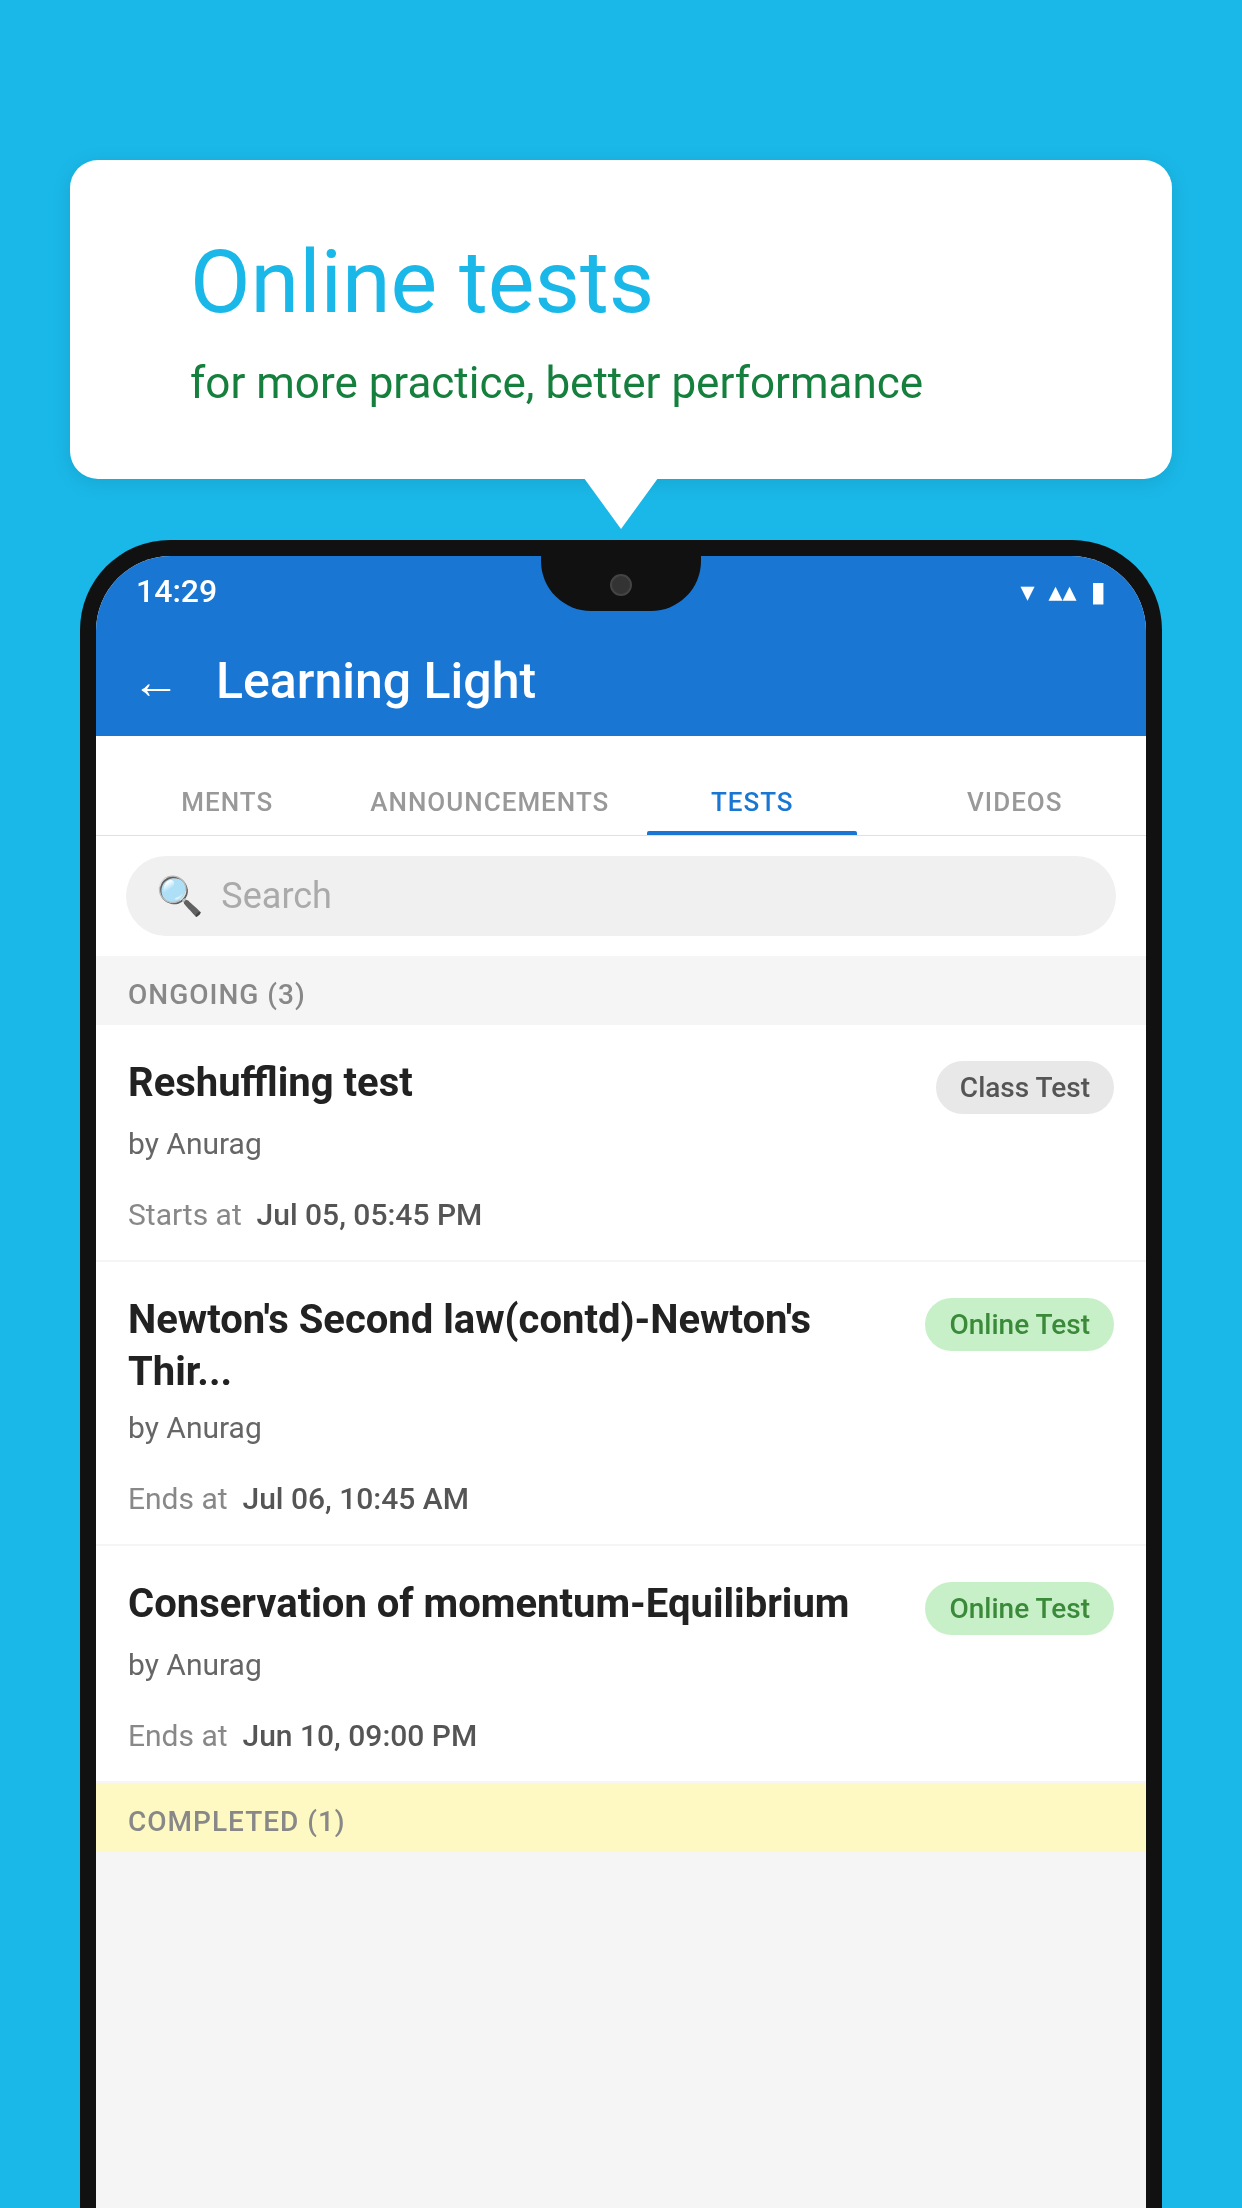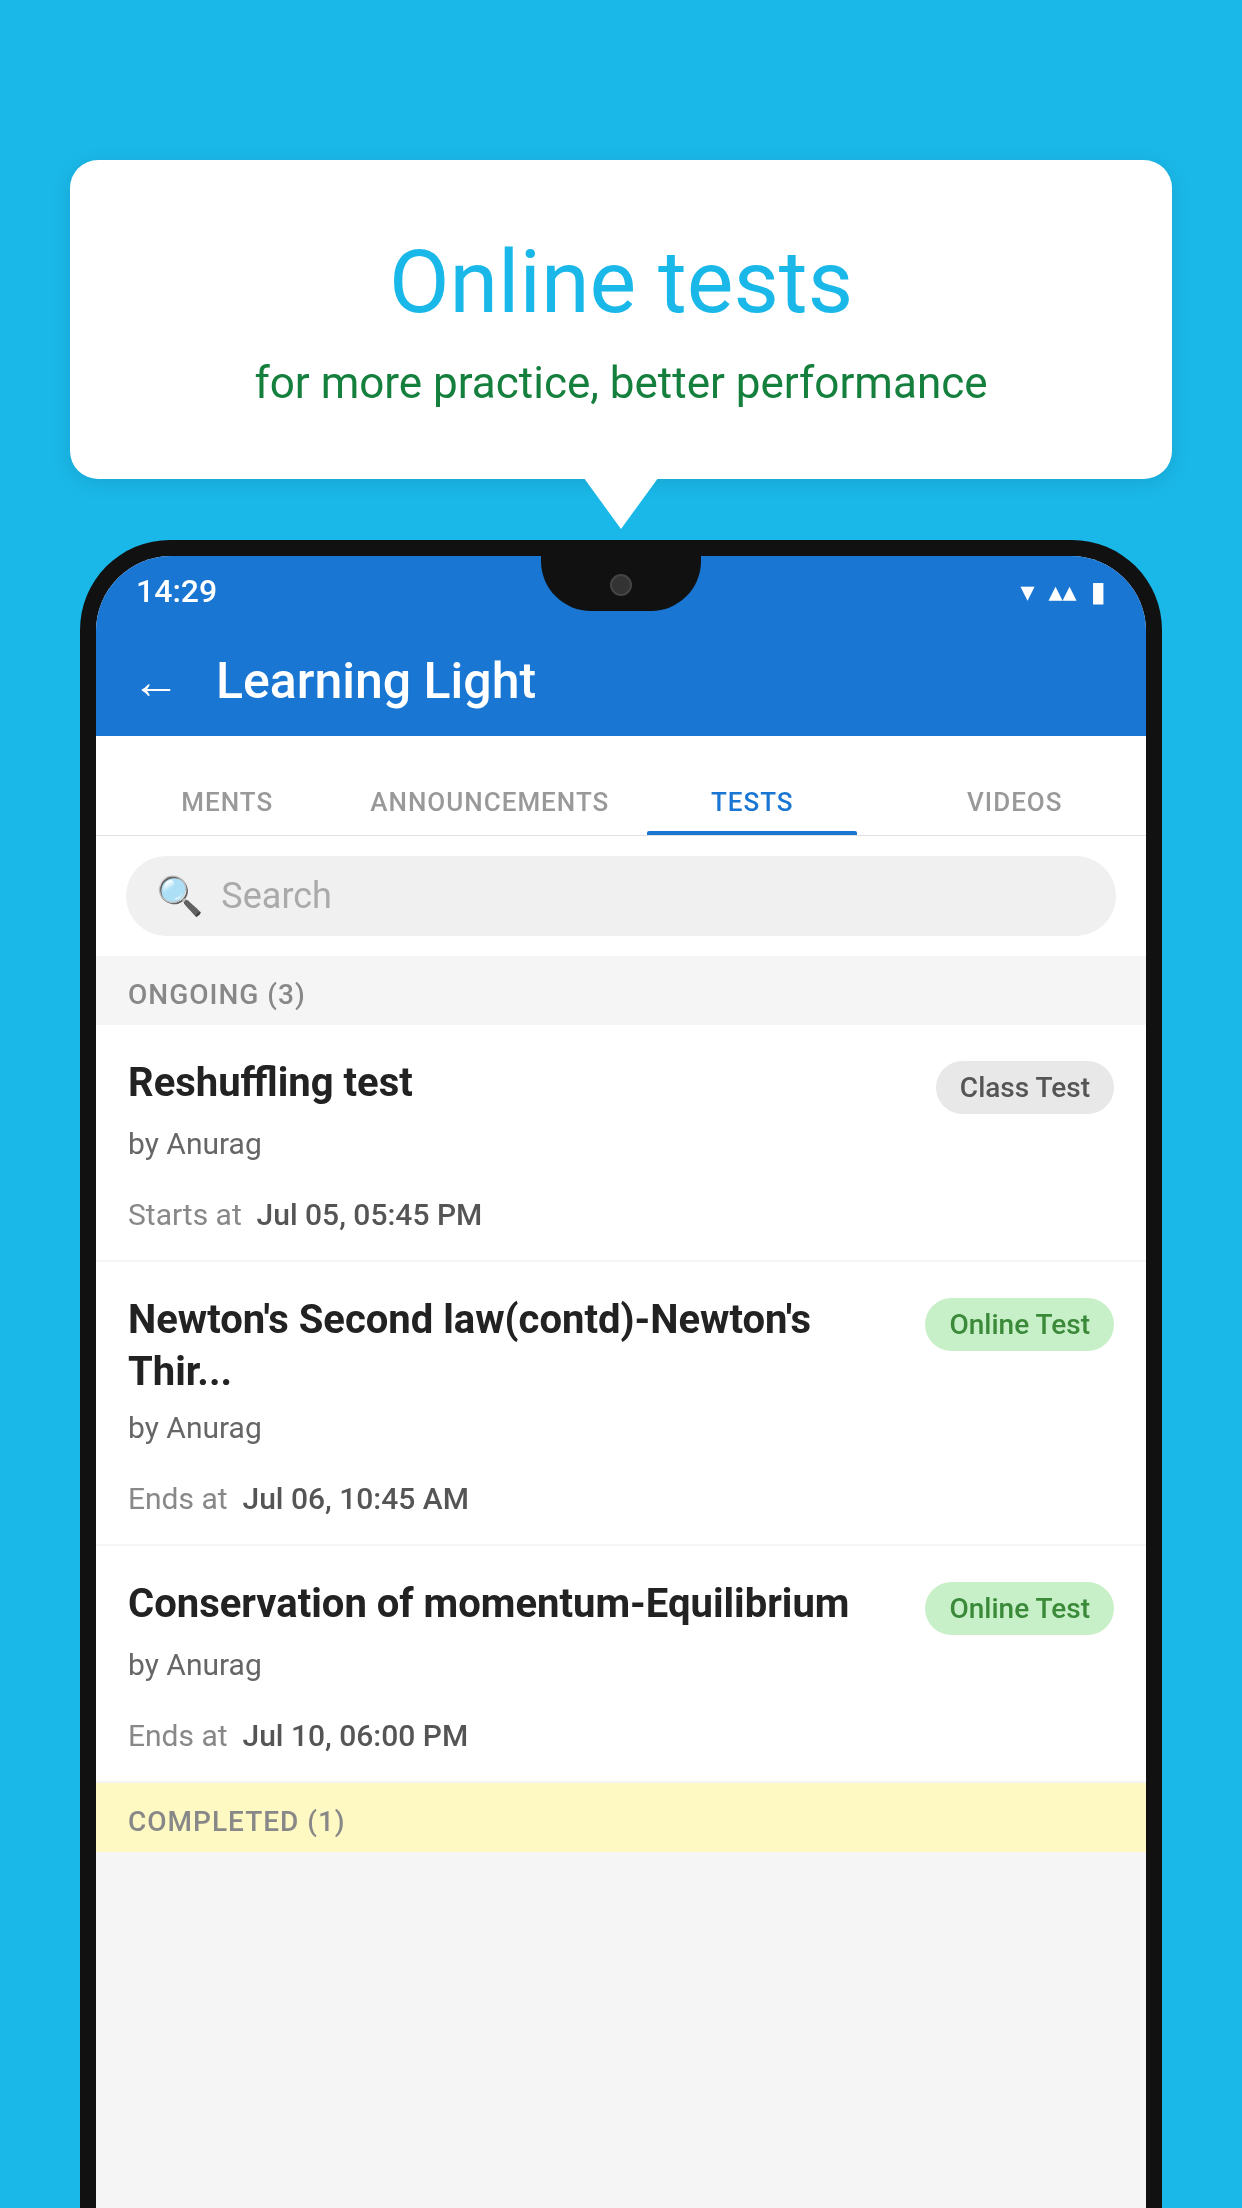--- a/index.html
+++ b/index.html
@@ -18,21 +18,21 @@
       position: absolute;
       top: 160px;
       left: 70px;
       right: 70px;
     }
 
     .speech-bubble {
       background: white;
       border-radius: 28px;
       padding: 70px 120px;
-      text-align: center;
+      text-align: left;
       position: relative;
       box-shadow: 0 4px 20px rgba(0,0,0,0.1);
     }
 
     .speech-bubble::after {
       content: '';
       position: absolute;
       bottom: -50px;
       left: 50%;
       transform: translateX(-50%);
@@ -401,21 +401,21 @@
         </div>
 
         <div class="test-item">
           <div class="test-item-top">
             <span class="test-name">Conservation of momentum-Equilibrium</span>
             <span class="test-badge badge-online">Online Test</span>
           </div>
           <div class="test-by">by Anurag</div>
           <div class="test-date">
             <span class="label">Ends at</span>&nbsp;
-            <span class="date-val">Jul 10, 06:00 PM</span>
+            <span class="date-val">Jun 10, 09:00 PM</span>
           </div>
         </div>
 
         <div class="completed-section">COMPLETED (1)</div>
       </div>
 
     </div>
   </div>
 </div>
 

